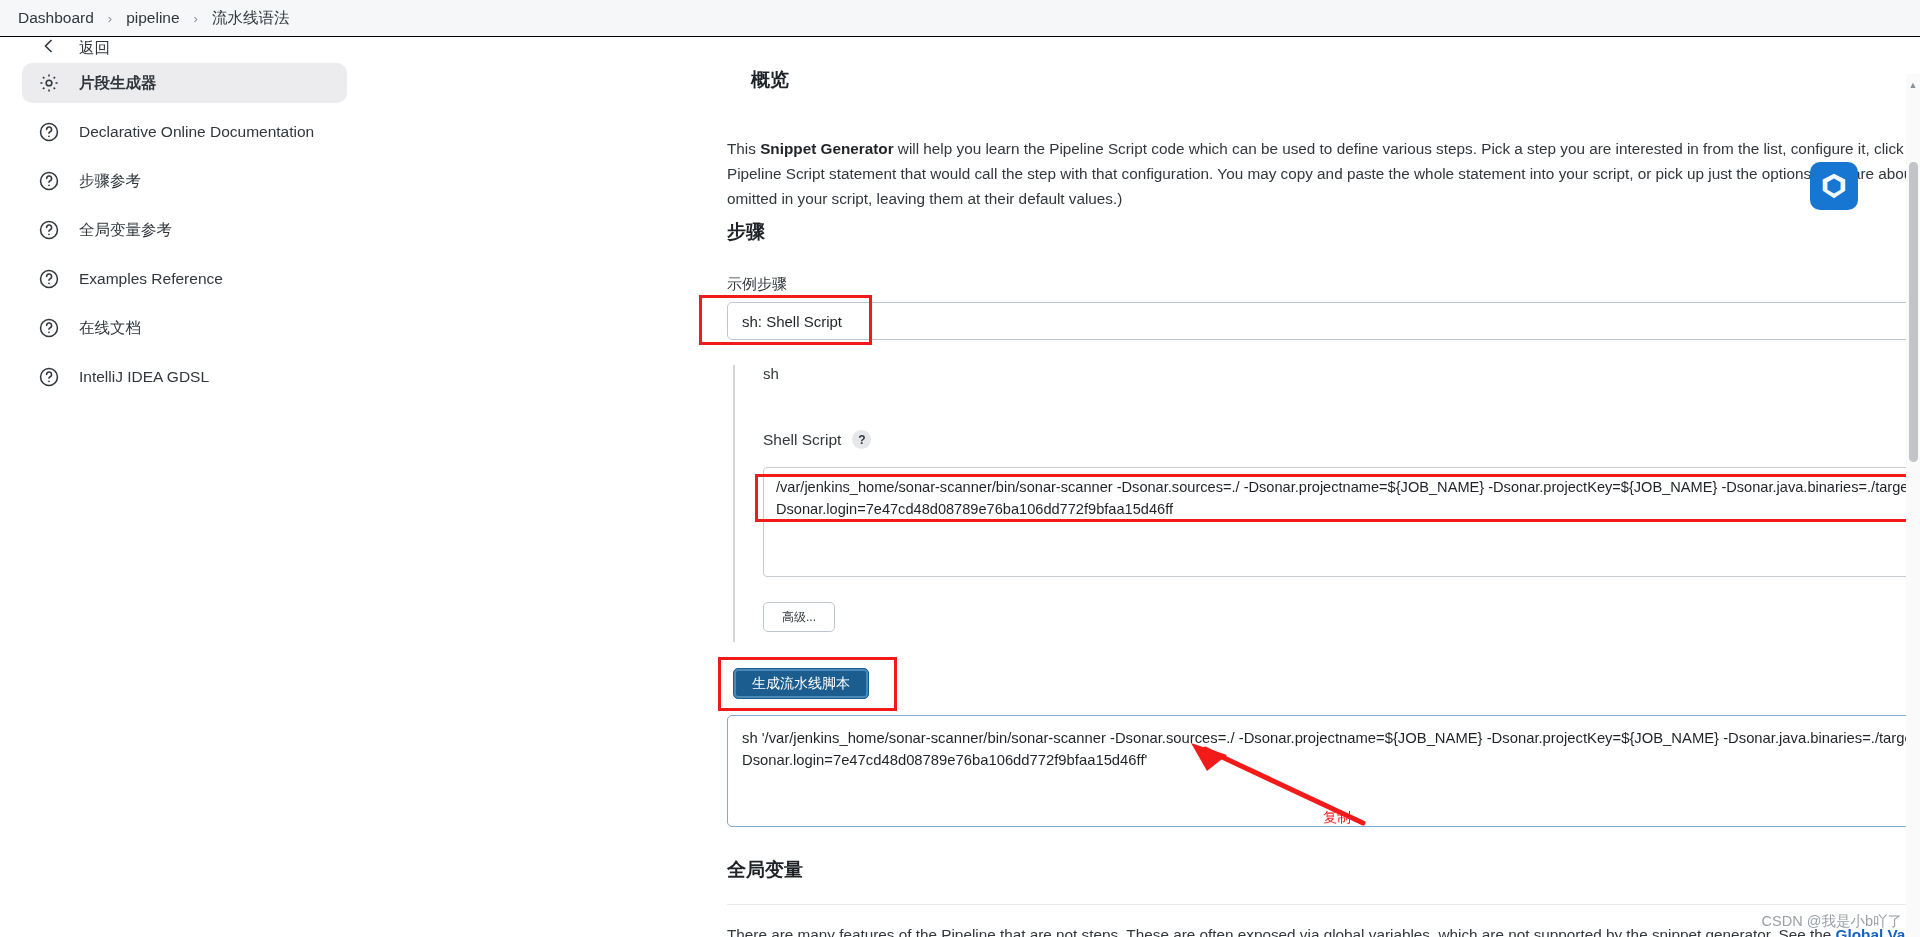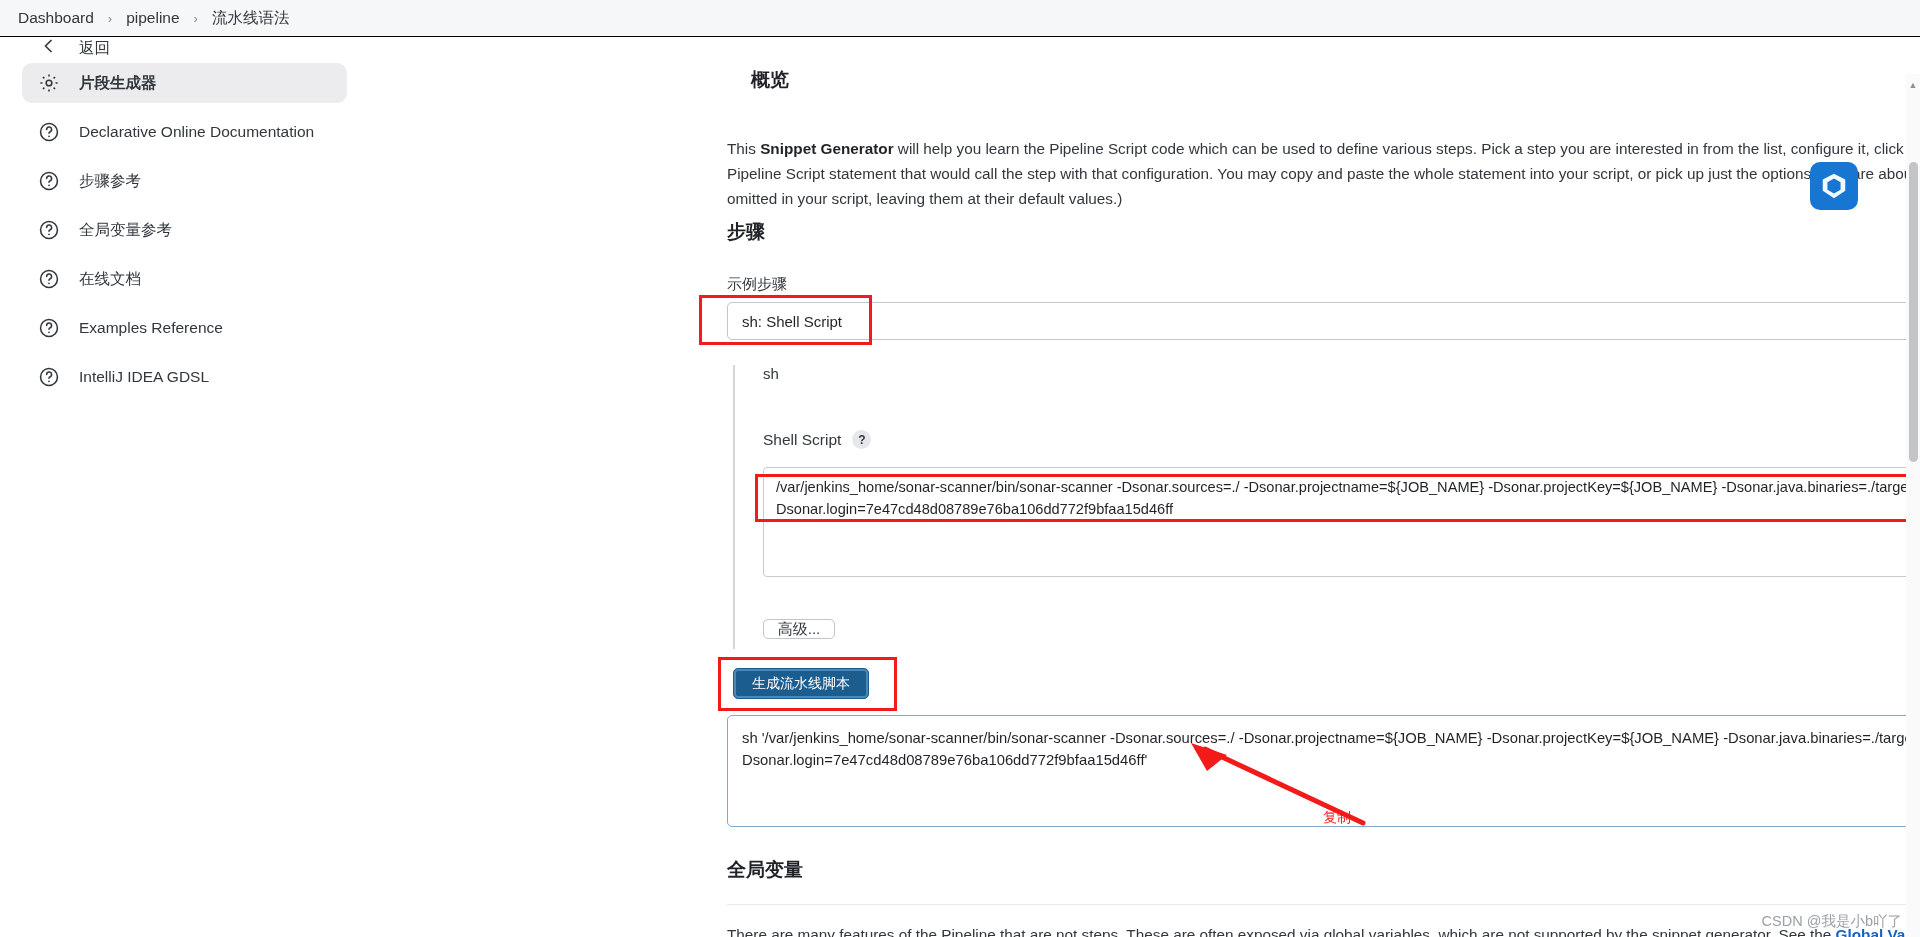--- a/index.html
+++ b/index.html
@@ -175,26 +175,26 @@
     content: "";
     position: absolute;
     right: 2px; bottom: 2px;
     width: 0; height: 0;
     border-left: 8px solid transparent;
     border-bottom: 8px solid #aab0b6;
   }
   #redbox-shell { left: 400px; top: 437px; width: 1229px; height: 48px; }
 
   #advanced-btn {
-    margin-top: 42px;
-    width: 72px; height: 20px;
+    margin-top: 25px;
+    width: 72px; height: 30px;
     border: 1px solid #bfc6cc;
     border-radius: 5px;
     background: #fff;
-    font-size: 15px;
+    font-size: 12px;
     color: #31373d;
     display: flex; align-items: center; justify-content: center;
     cursor: pointer;
   }
 
   
   #gen-btn {
     position: absolute;
     left: 378px; top: 631px;
     height: 31px;
@@ -379,32 +379,32 @@
     </div>
 
     <div class="side-item">
       <span class="side-ico">
         <svg width="22" height="22" viewBox="0 0 24 24" fill="none" stroke="#31373d" stroke-width="1.7">
           <circle cx="12" cy="12" r="9.2"></circle>
           <path d="M9.4 9.2a2.7 2.7 0 1 1 3.4 2.7c-.7.2-.8.8-.8 1.5" stroke-linecap="round"></path>
           <circle cx="12" cy="16.7" r="0.95" fill="#31373d" stroke="none"></circle>
         </svg>
       </span>
+      <span>Examples Reference</span>
+    </div>
+
+    <div class="side-item">
+      <span class="side-ico">
+        <svg width="22" height="22" viewBox="0 0 24 24" fill="none" stroke="#31373d" stroke-width="1.7">
+          <circle cx="12" cy="12" r="9.2"></circle>
+          <path d="M9.4 9.2a2.7 2.7 0 1 1 3.4 2.7c-.7.2-.8.8-.8 1.5" stroke-linecap="round"></path>
+          <circle cx="12" cy="16.7" r="0.95" fill="#31373d" stroke="none"></circle>
+        </svg>
+      </span>
       <span>在线文档</span>
-    </div>
-
-    <div class="side-item">
-      <span class="side-ico">
-        <svg width="22" height="22" viewBox="0 0 24 24" fill="none" stroke="#31373d" stroke-width="1.7">
-          <circle cx="12" cy="12" r="9.2"></circle>
-          <path d="M9.4 9.2a2.7 2.7 0 1 1 3.4 2.7c-.7.2-.8.8-.8 1.5" stroke-linecap="round"></path>
-          <circle cx="12" cy="16.7" r="0.95" fill="#31373d" stroke="none"></circle>
-        </svg>
-      </span>
-      <span>Examples Reference</span>
     </div>
 
     <div class="side-item">
       <span class="side-ico">
         <svg width="22" height="22" viewBox="0 0 24 24" fill="none" stroke="#31373d" stroke-width="1.7">
           <circle cx="12" cy="12" r="9.2"></circle>
           <path d="M9.4 9.2a2.7 2.7 0 1 1 3.4 2.7c-.7.2-.8.8-.8 1.5" stroke-linecap="round"></path>
           <circle cx="12" cy="16.7" r="0.95" fill="#31373d" stroke="none"></circle>
         </svg>
       </span>

